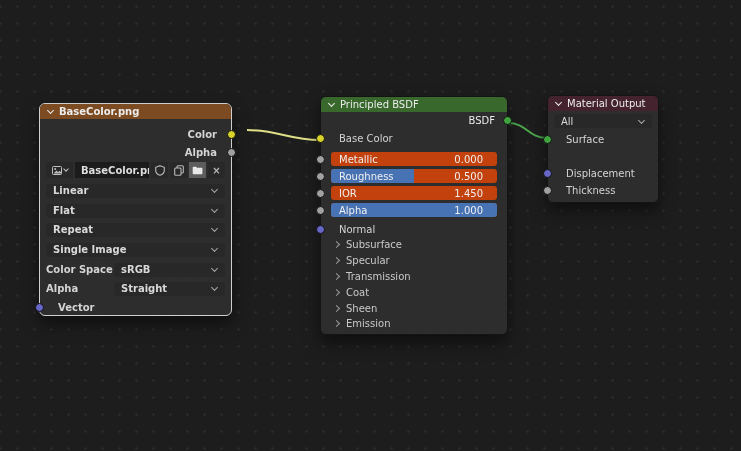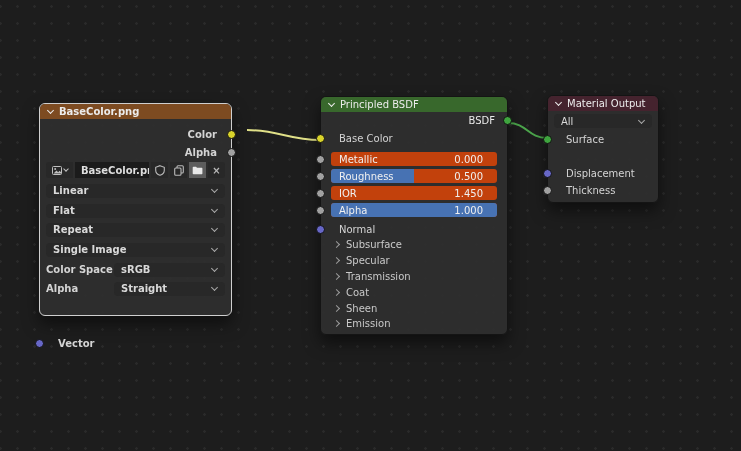--- a/index.html
+++ b/index.html
@@ -171,21 +171,21 @@
     </div>
 
     <div class="row" style="top:177px; left:6px; right:6px; height:15px;">
       <span class="lbl" style="width:68px;">Alpha</span>
       <span class="dropdown">
         <span class="dd-label">Straight</span>
         <span class="chev down"></span>
       </span>
     </div>
 
-    <div class="row in-label" style="top:196px;margin-top:36px;">
+    <div class="row in-label" style="top:196px;">
       <span class="socket in" style="background-color: rgb(103, 103, 199);"></span>
       <span class="lbl">Vector</span>
     </div>
   </div>
 
   <div class="node" style="left:320px; top:96px; width:188px; height:239px;">
 
     <div class="node-header" style="background-color: rgb(56, 104, 44);">
       <span class="chev down"></span>
       <span>Principled BSDF</span>

